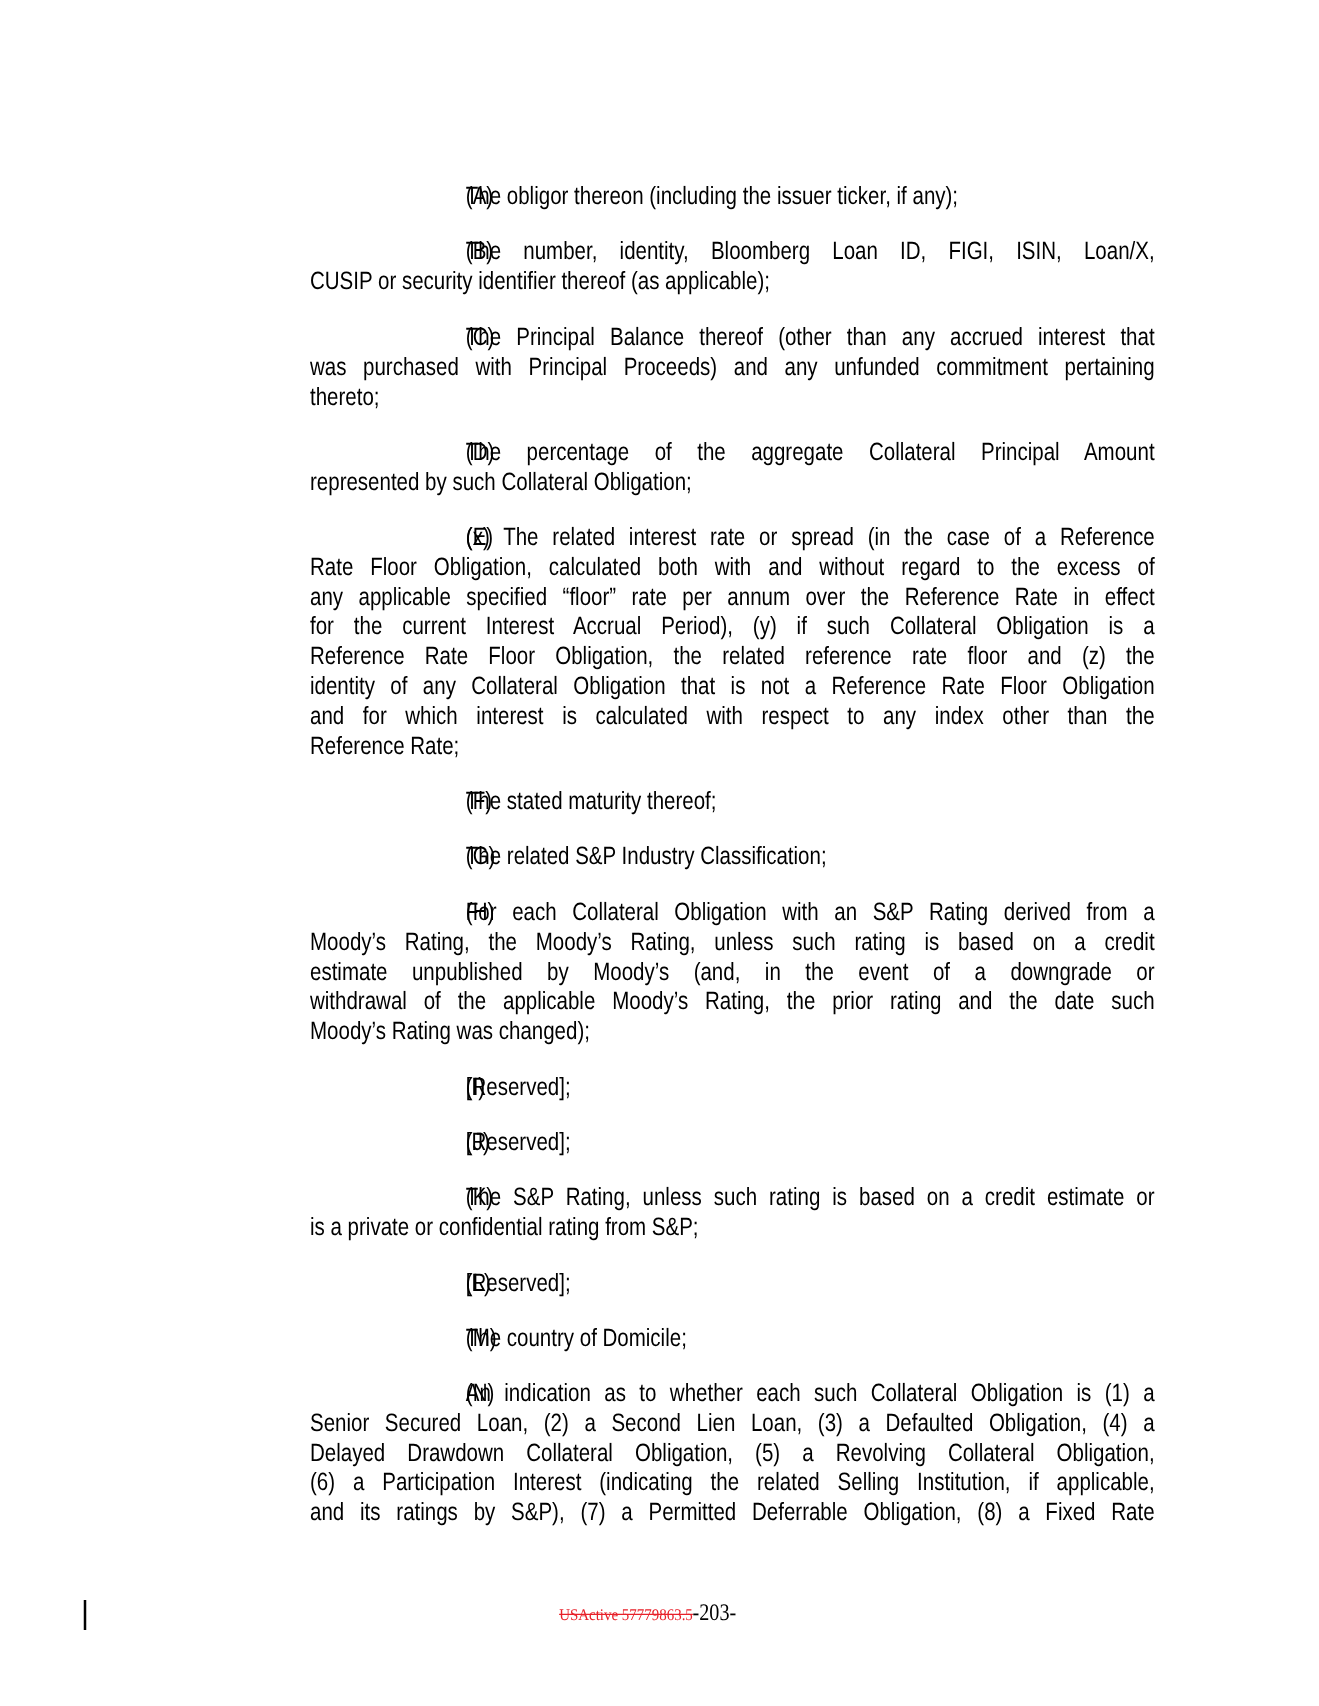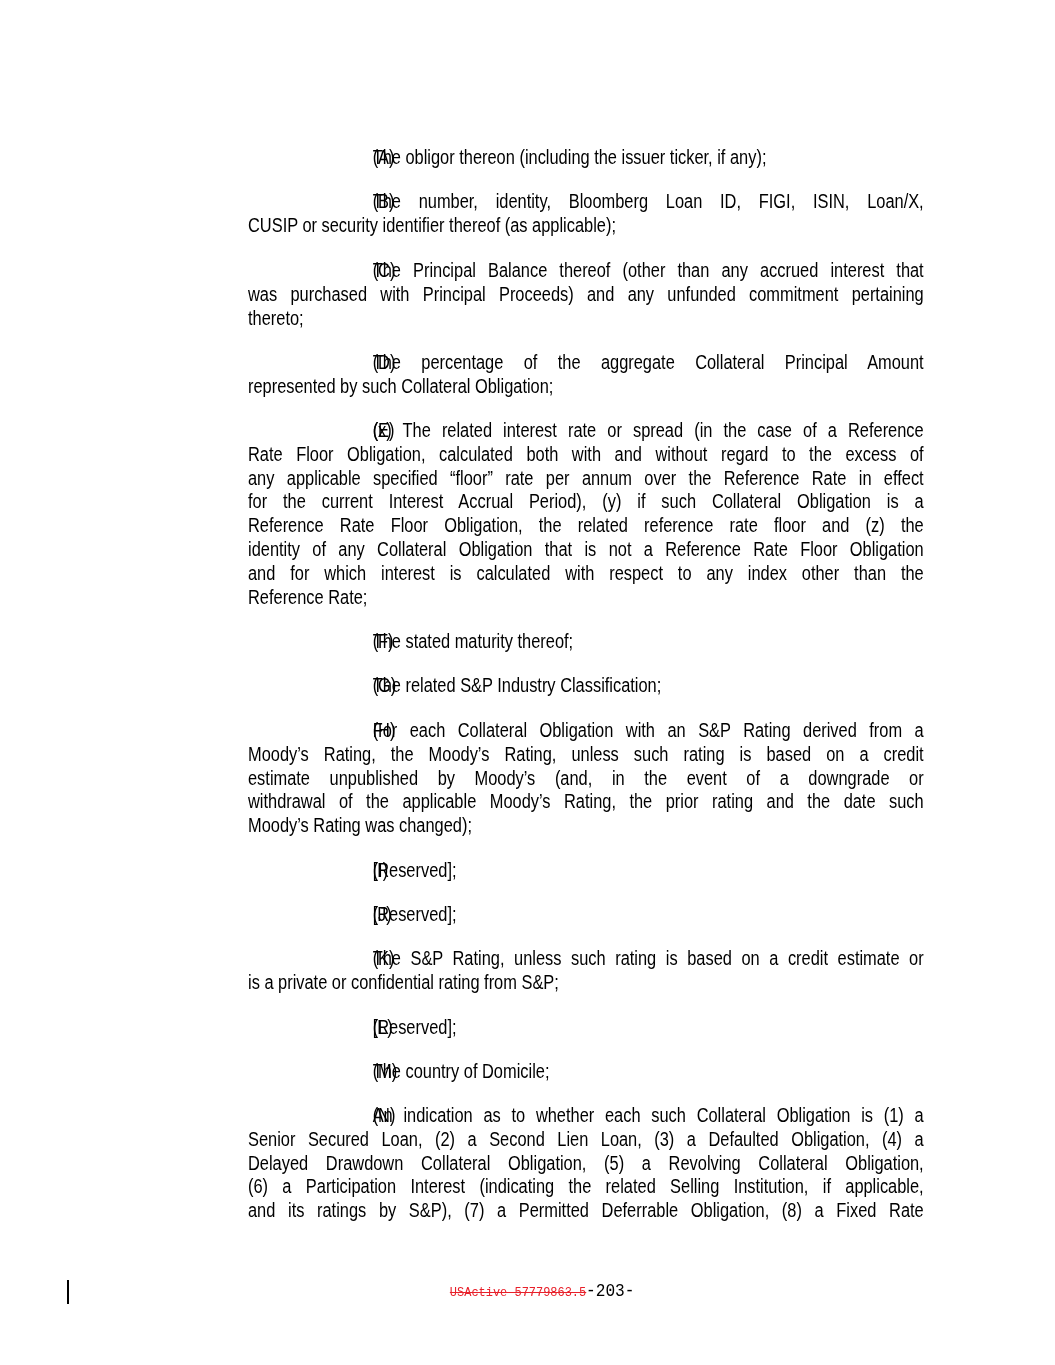--- a/index.html
+++ b/index.html
@@ -25,21 +25,21 @@
     overflow: visible;
   }
   .line.last { text-align-last: left; }
   .line.first { padding-left: 76px; }
   .marker { display: inline-block; width: 76px; text-align-last: left; }
   .line.first .marker { margin-left: 0; }
   .footer {
     position: absolute;
     top: 1280px;
     left: 438px;
-    font-family: Liberation Mono, monospace;
+    font-family: Liberation Serif, serif;
     white-space: nowrap;
   }
   .footer .docid {
     color: #e8202a;
     font-size: 13px;
     text-decoration: line-through;
     display: inline-block;
     transform: scaleX(0.92);
     transform-origin: right center;
   }

